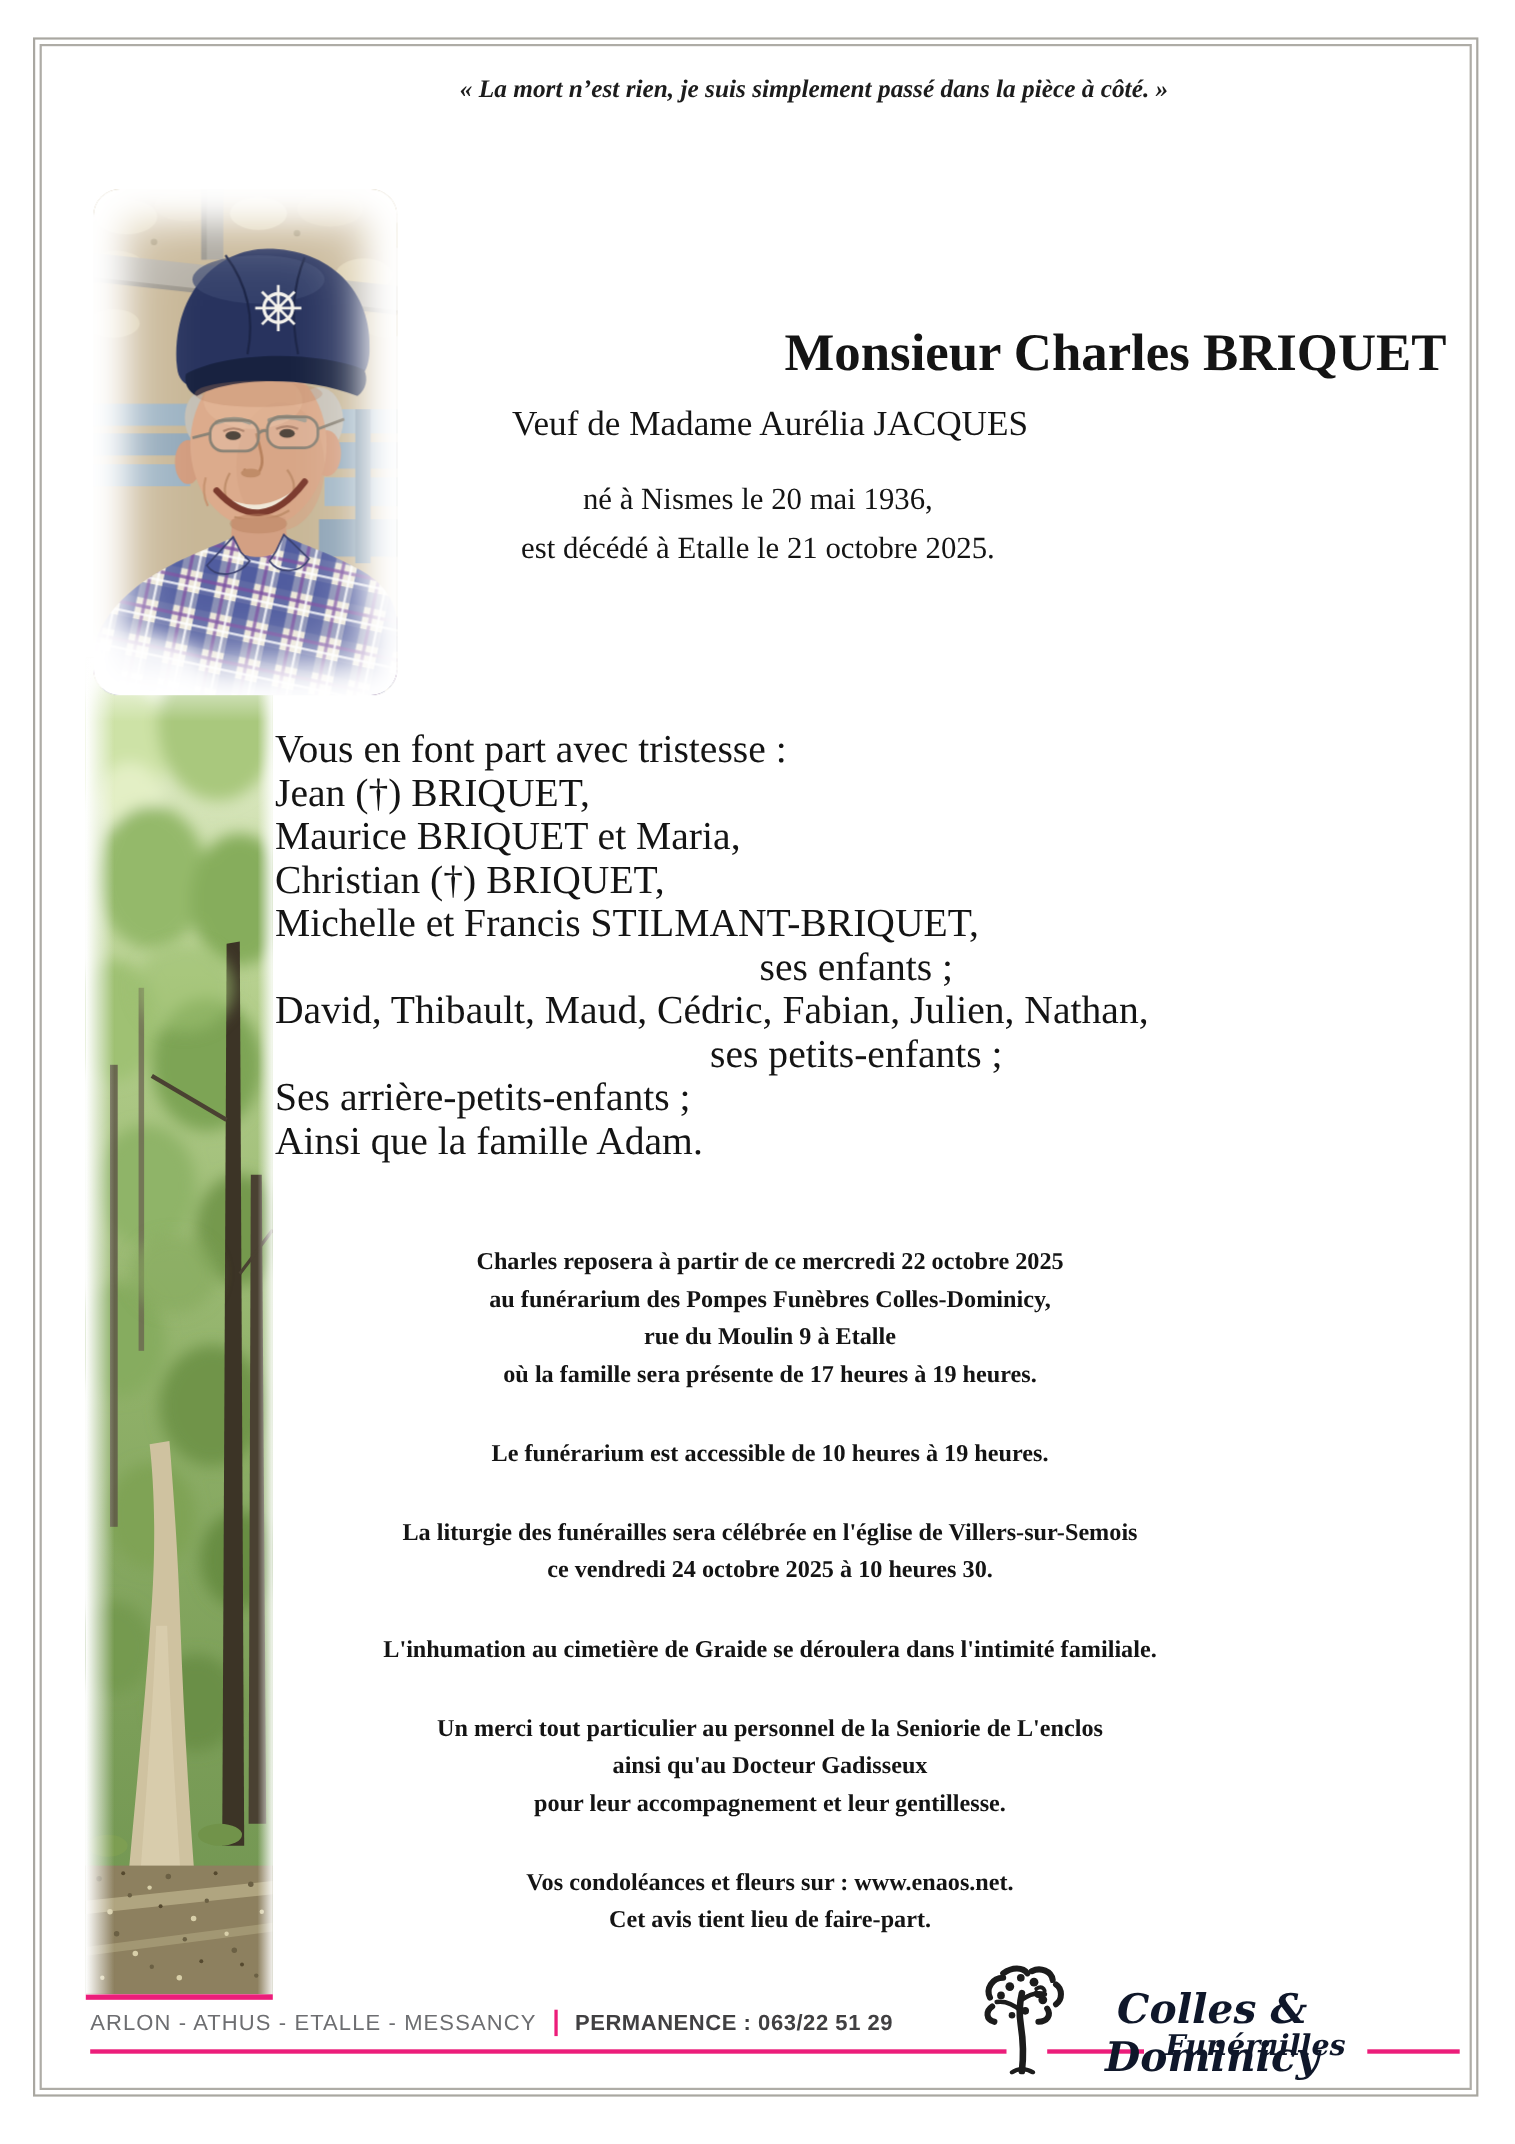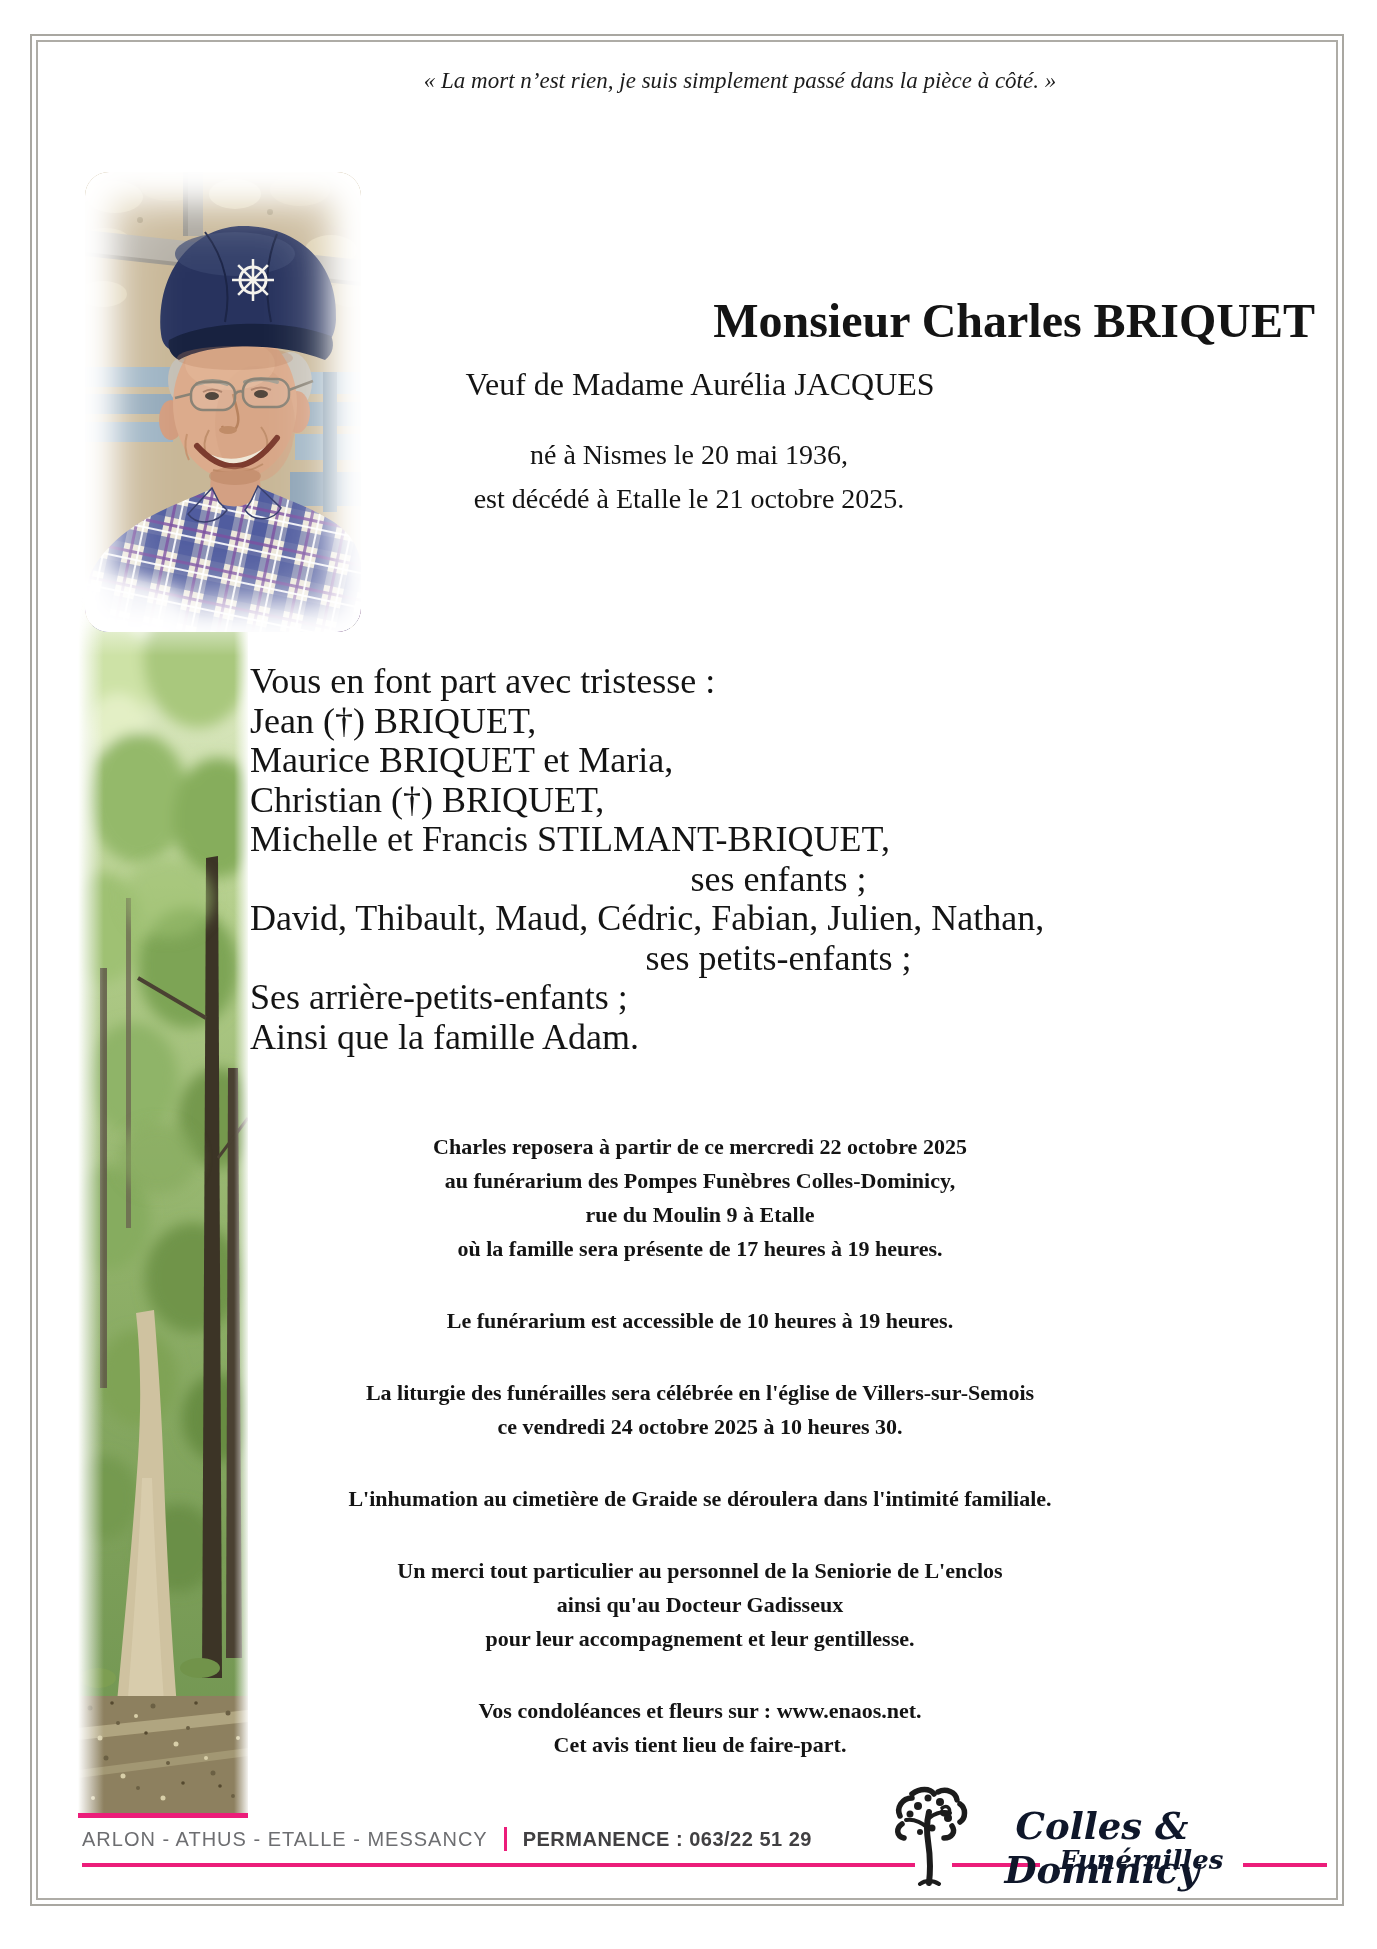--- a/index.html
+++ b/index.html
@@ -8,21 +8,21 @@
     font-family:"Liberation Serif", serif;color:#141414;overflow:hidden;
   }
   .abs{position:absolute;}
   .center{text-align:center;}
 
   
   .frame-outer{left:30px;top:34px;width:1310px;height:1868px;border:2px solid #a9a7a1;}
   .frame-inner{position:absolute;inset:4px;border:2px solid #aeaca6;}
 
   
-  .quote{left:140px;top:68px;width:1200px;font-size:23px;font-style:italic;text-align:center;color:#1c1c1c;}
+  .quote{left:140px;top:68px;width:1200px;font-size:23px;font-style:italic;text-align:center;color:#1c1c1c;font-weight:bold;}
 
   
   .portrait{left:85px;top:172px;width:276px;height:460px;border-radius:24px;overflow:hidden;}
   .portrait svg{display:block;}
   .feather{position:absolute;inset:0;border-radius:24px;
            box-shadow:inset 0 0 30px 26px #ffffff, inset 0 0 60px 34px rgba(255,255,255,.55);}
   .strip{left:78px;top:598px;width:170px;height:1215px;}
   .strip svg{display:block;}
   .fade-top{position:absolute;left:0;top:0;right:0;height:58px;background:linear-gradient(#fff,rgba(255,255,255,0));}
   .fade-left{position:absolute;left:0;top:0;bottom:0;width:26px;background:linear-gradient(to right,#fff,rgba(255,255,255,0));}

